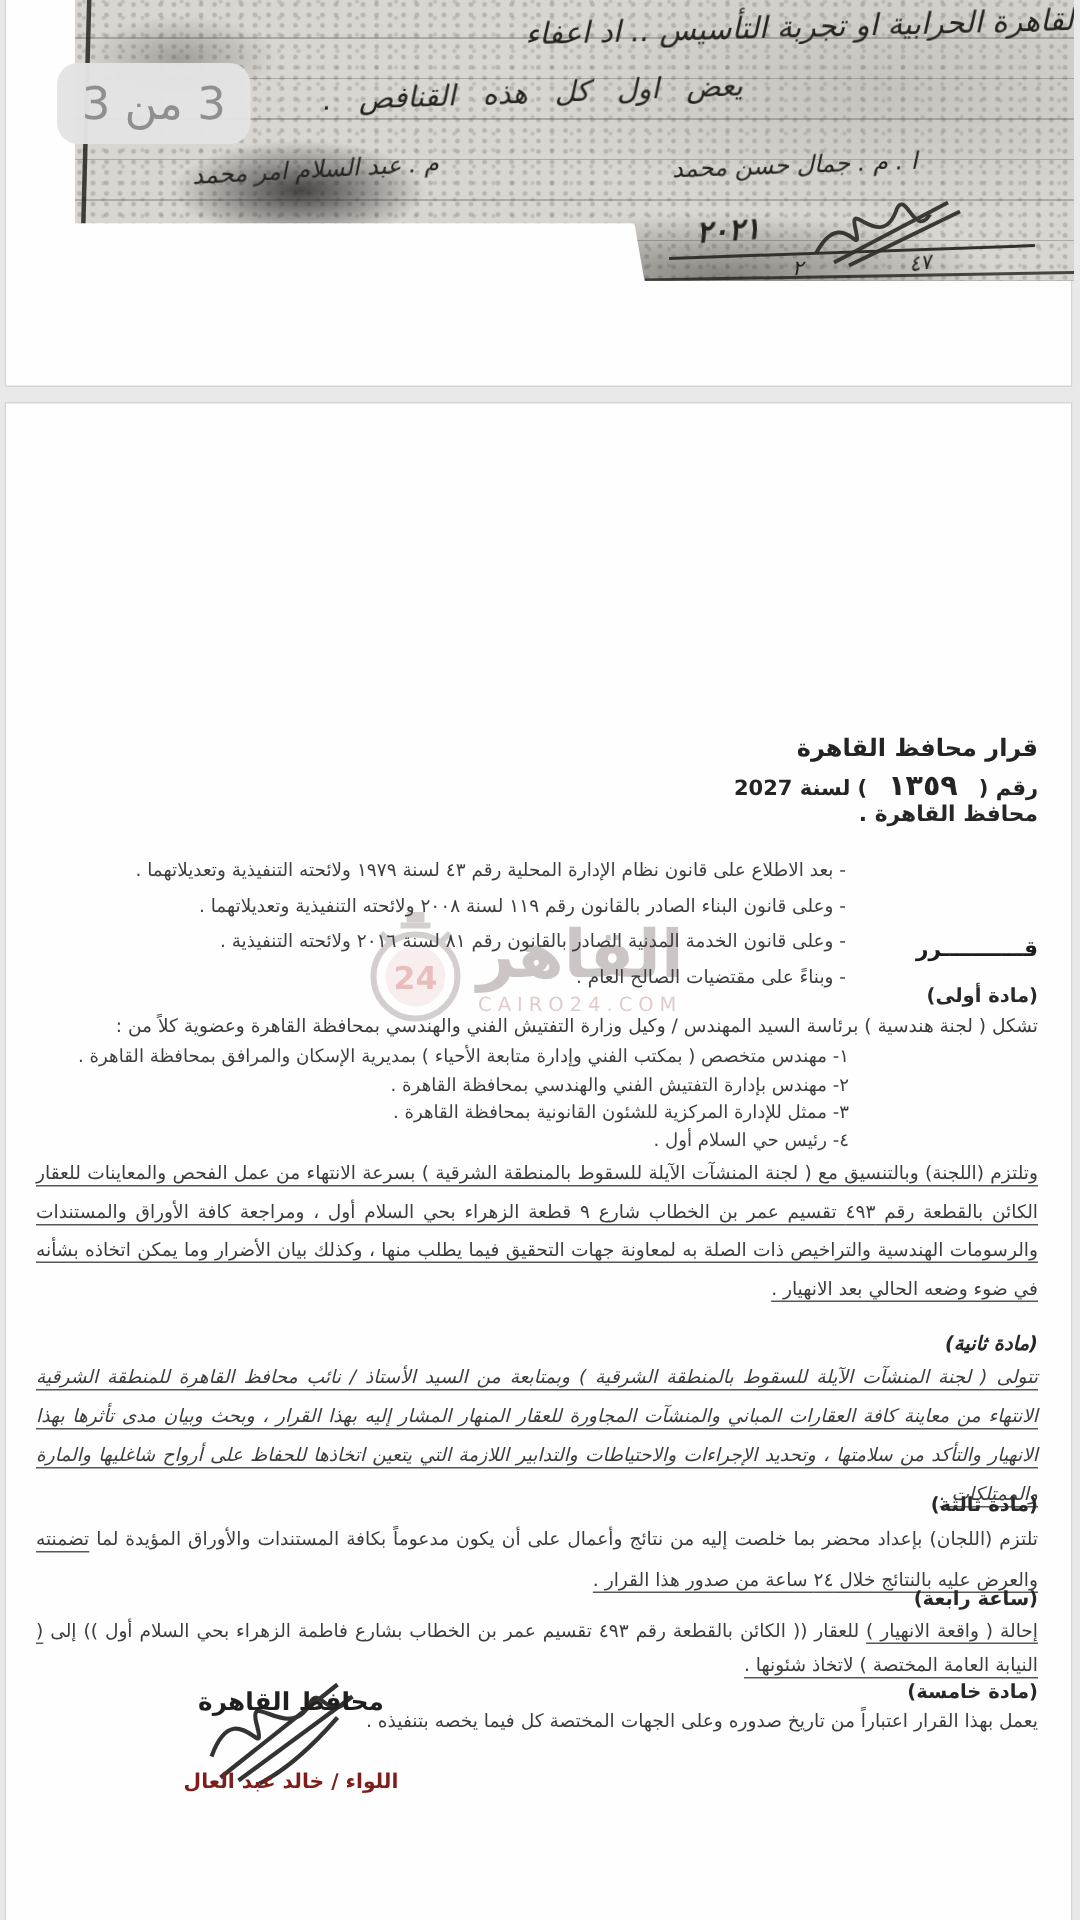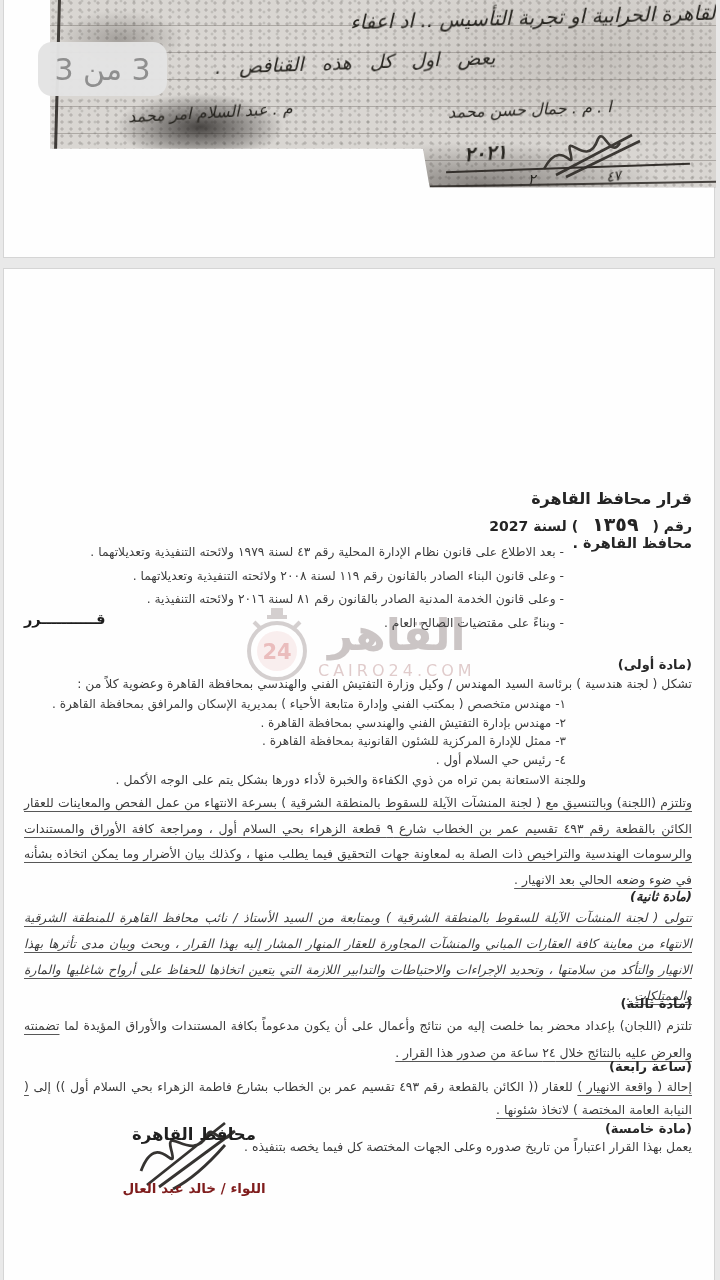--- a/index.html
+++ b/index.html
@@ -56,23 +56,23 @@
   #doc-header{position:absolute;left:524px;top:86px;width:136px;text-align:center;}
   .lh-line{font-size:12.5px;color:#6f6b66;font-weight:bold;filter:blur(.55px);
            opacity:.8;margin-top:3px;direction:rtl;}
   .abs{position:absolute;left:20px;right:22px;direction:rtl;z-index:2;}
   #title-block{top:220px;text-align:right;}
   #doc-title{font-weight:bold;font-size:16px;color:#242424;filter:blur(.2px);}
   #doc-number{font-weight:bold;font-size:14px;color:#242424;margin-top:5px;}
   #doc-number .num{font-size:19px;padding:0 14px;}
   #addressee{top:266px;font-weight:bold;font-size:14.5px;color:#262626;
              text-align:right;filter:blur(.2px);}
-  #preamble{top:272px;right:150px;}
+  #preamble{top:300px;right:150px;}
   #preamble div{line-height:23.5px;font-size:12.3px;color:#3e3e3e;text-align:right;}
-  #decide{top:342px;text-align:left;font-weight:bold;font-size:14.5px;
+  #decide{top:356px;text-align:right;font-weight:bold;font-size:14.5px;
           color:#1d1d1d;letter-spacing:.5px;z-index:3;}
   .article{z-index:2;}
   #article1{top:388px;} #article2{top:620px;font-style:italic;} #article3{top:727px;}
   #article4{top:790px;} #article5{top:852px;}
   .article-h{font-weight:bold;font-size:13px;color:#282828;filter:blur(.15px);
              text-align:right;line-height:16px;}
   .para{font-size:12.4px;color:#3c3c3c;text-align:justify;line-height:26px;}
   .para.one-line{text-align:right;line-height:22px;}
   #article1 .items div{line-height:18.5px;font-size:12.1px;color:#3e3e3e;
     margin-right:126px;text-align:right;}
@@ -82,21 +82,21 @@
   #article4 .para{line-height:23px;}
   #article5 .para{line-height:20px;text-align:right;}
   .u{text-decoration:underline;text-decoration-thickness:1px;
      text-underline-offset:3.5px;text-decoration-color:rgba(45,45,45,.8);}
 
   
   #watermark{position:absolute;left:240px;top:330px;width:250px;height:92px;
     display:flex;align-items:center;gap:8px;opacity:.58;z-index:1;}
   #wm-text-wrap{text-align:center;}
   #wm-arabic{font-size:44px;font-weight:bold;color:#a89d9d;line-height:48px;direction:rtl;}
-  #wm-site{font-size:16px;letter-spacing:4px;color:#cba8a8;margin-top:2px;}
+  #wm-site{font-size:13px;letter-spacing:4px;color:#cba8a8;margin-top:2px;}
   #wm-badge-num{font-weight:bold;fill:#dd8f8f;font-size:21px;
     font-family:"DejaVu Sans",sans-serif;}
 
   
   #signature-block{position:absolute;left:95px;top:856px;width:190px;
     text-align:center;z-index:4;}
   #gov-stamp{font-weight:bold;font-size:16.5px;color:#1f1f1f;filter:blur(.25px);direction:rtl;}
   #gov-name{font-weight:bold;font-size:13.5px;color:#7f1d1d;margin-top:36px;
     filter:blur(.2px);direction:rtl;white-space:nowrap;}
   #stamp-scribble{position:absolute;left:14px;top:-16px;}
@@ -167,21 +167,20 @@
 
     <div class="abs article" id="article1">
       <div class="article-h">(مادة أولى)</div>
       <div class="para one-line">تشكل ( لجنة هندسية ) برئاسة السيد المهندس / وكيل وزارة التفتيش الفني والهندسي بمحافظة القاهرة وعضوية كلاً من :</div>
       <div class="items">
         <div>١- مهندس متخصص ( بمكتب الفني وإدارة متابعة الأحياء ) بمديرية الإسكان والمرافق بمحافظة القاهرة .</div>
         <div>٢- مهندس بإدارة التفتيش الفني والهندسي بمحافظة القاهرة .</div>
         <div>٣- ممثل للإدارة المركزية للشئون القانونية بمحافظة القاهرة .</div>
         <div>٤- رئيس حي السلام أول .</div>
       </div>
-      <div class="para note">وللجنة الاستعانة بمن تراه من ذوي الكفاءة والخبرة لأداء دورها بشكل يتم على الوجه الأكمل .</div>
       <div class="para tasked u">وتلتزم (اللجنة) وبالتنسيق مع ( لجنة المنشآت الآيلة للسقوط بالمنطقة الشرقية ) بسرعة الانتهاء من عمل الفحص والمعاينات للعقار الكائن بالقطعة رقم ٤٩٣ تقسيم عمر بن الخطاب شارع ٩ قطعة الزهراء بحي السلام أول ، ومراجعة كافة الأوراق والمستندات والرسومات الهندسية والتراخيص ذات الصلة به لمعاونة جهات التحقيق فيما يطلب منها ، وكذلك بيان الأضرار وما يمكن اتخاذه بشأنه في ضوء وضعه الحالي بعد الانهيار .</div>
     </div>
 
     <div class="abs article" id="article2">
       <div class="article-h">(مادة ثانية)</div>
       <div class="para u">تتولى ( لجنة المنشآت الآيلة للسقوط بالمنطقة الشرقية ) وبمتابعة من السيد الأستاذ / نائب محافظ القاهرة للمنطقة الشرقية الانتهاء من معاينة كافة العقارات المباني والمنشآت المجاورة للعقار المنهار المشار إليه بهذا القرار ، وبحث وبيان مدى تأثرها بهذا الانهيار والتأكد من سلامتها ، وتحديد الإجراءات والاحتياطات والتدابير اللازمة التي يتعين اتخاذها للحفاظ على أرواح شاغليها والمارة والممتلكات .</div>
     </div>
 
     <div class="abs article" id="article3">
       <div class="article-h">(مادة ثالثة)</div>

